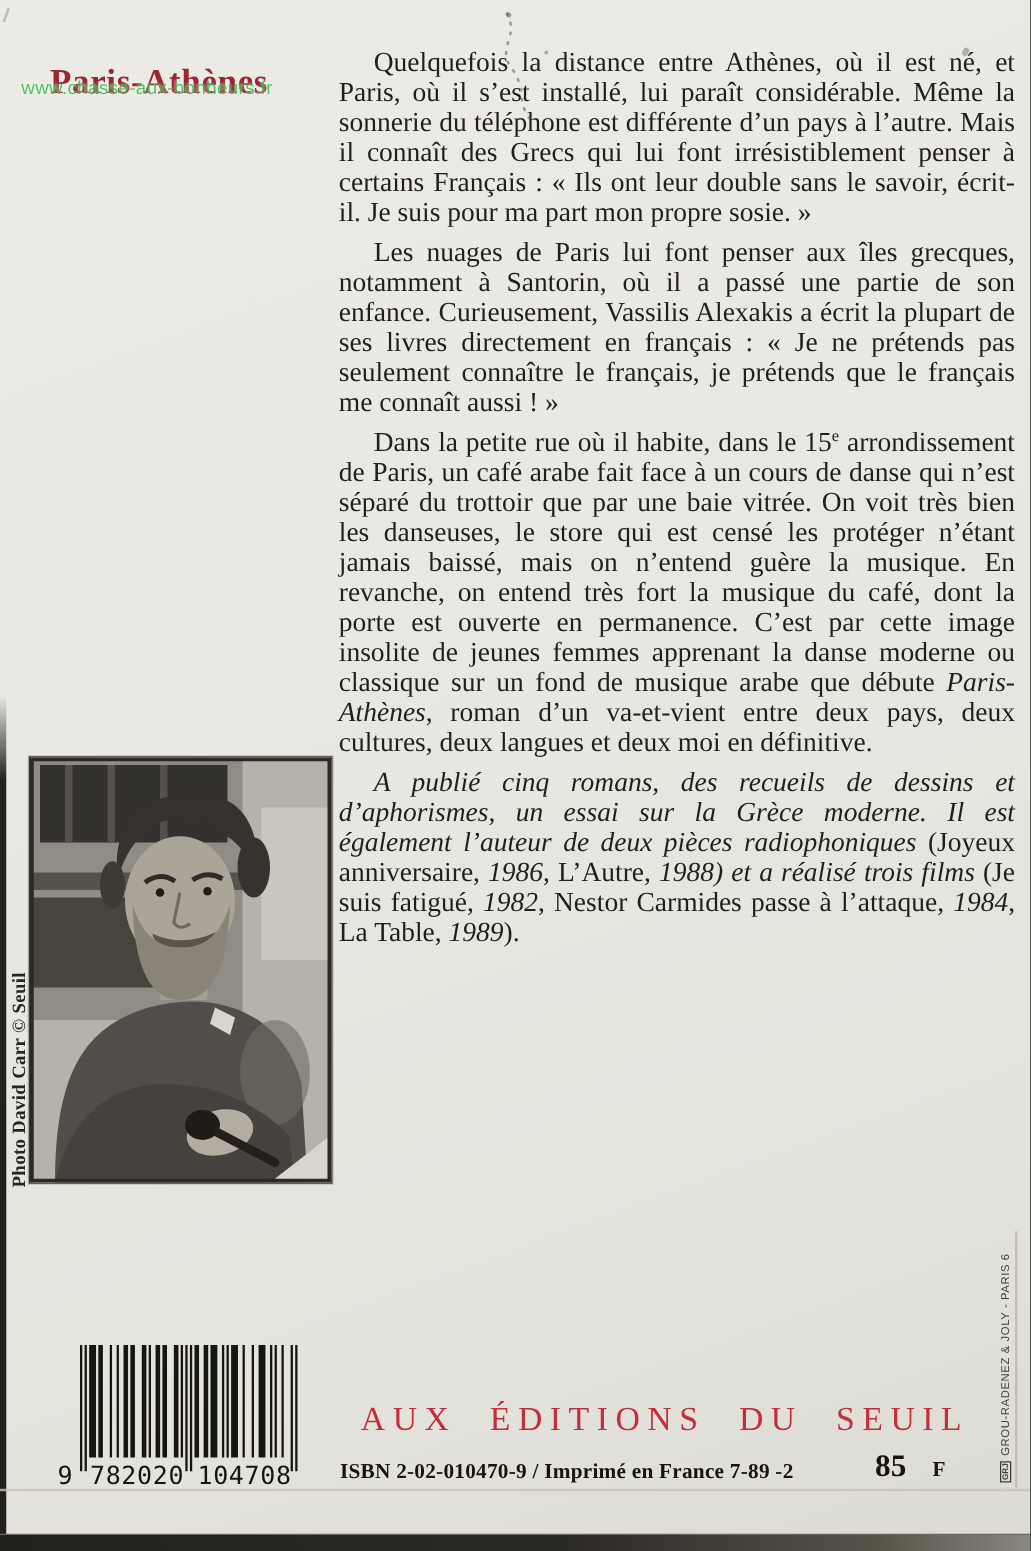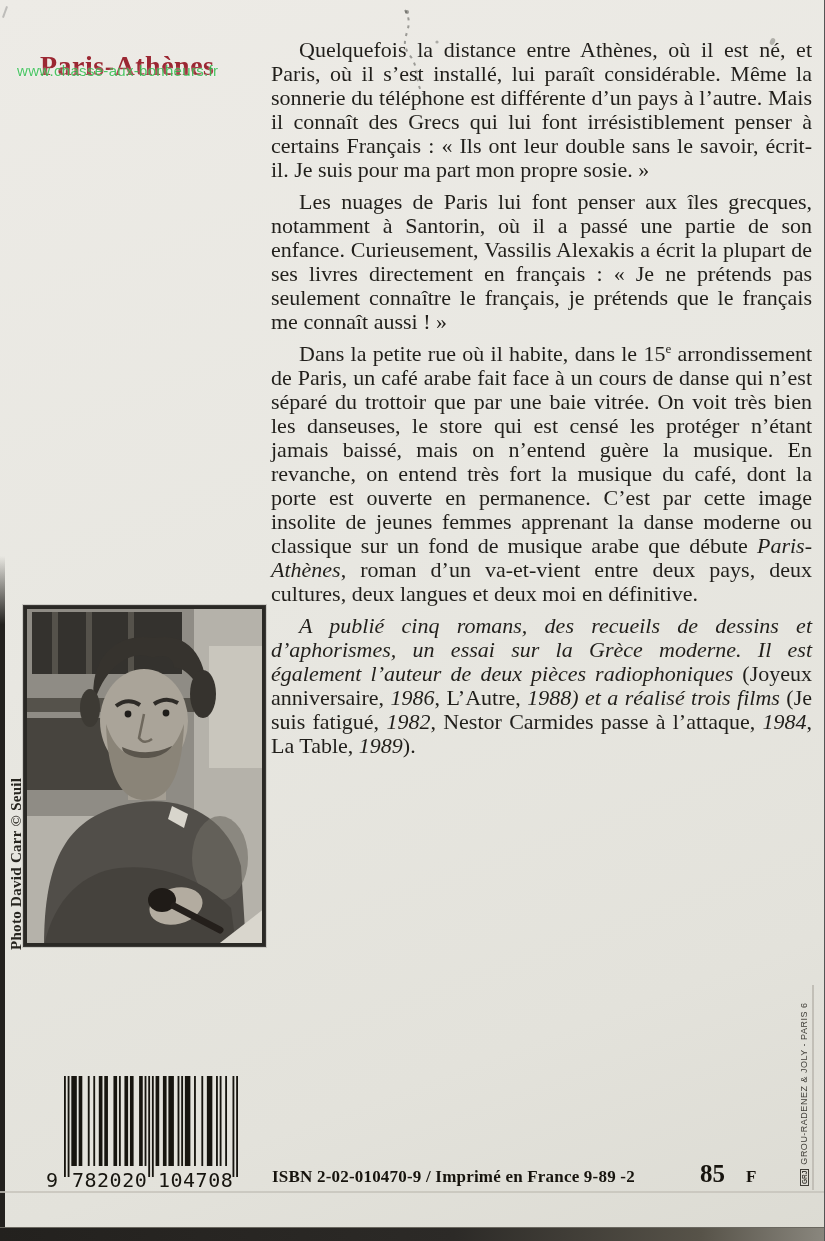--- a/index.html
+++ b/index.html
@@ -169,21 +169,22 @@
         <rect x="155.68" y="0" width="1.83" height="90" fill="#17150f"></rect>
         <rect x="161.18" y="0" width="1.83" height="90" fill="#17150f"></rect>
         <rect x="168.51" y="0" width="1.83" height="101" fill="#17150f"></rect>
         <rect x="172.17" y="0" width="1.83" height="101" fill="#17150f"></rect>
       </svg>
     <span class="digit d-lead">9</span>
     <span class="digit d-g1">782020</span>
     <span class="digit d-g2">104708</span>
   </div>
 
-  <p class="isbn-line">ISBN 2-02-010470-9 / Imprimé en France 9-89 -2</p>
+  <h3 class="publisher">AUX ÉDITIONS DU SEUIL</h3>
+  <p class="isbn-line">ISBN 2-02-010470-9 / Imprimé en France 7-89 -2</p>
   <div class="price">
     <span class="price-amount">85</span>
     <span class="price-currency">F</span>
   </div>
 
   <div class="printer-credit">
     <span class="printer-logo">GRJ</span>
     <span>GROU-RADENEZ &amp; JOLY - PARIS 6</span>
   </div>
 

